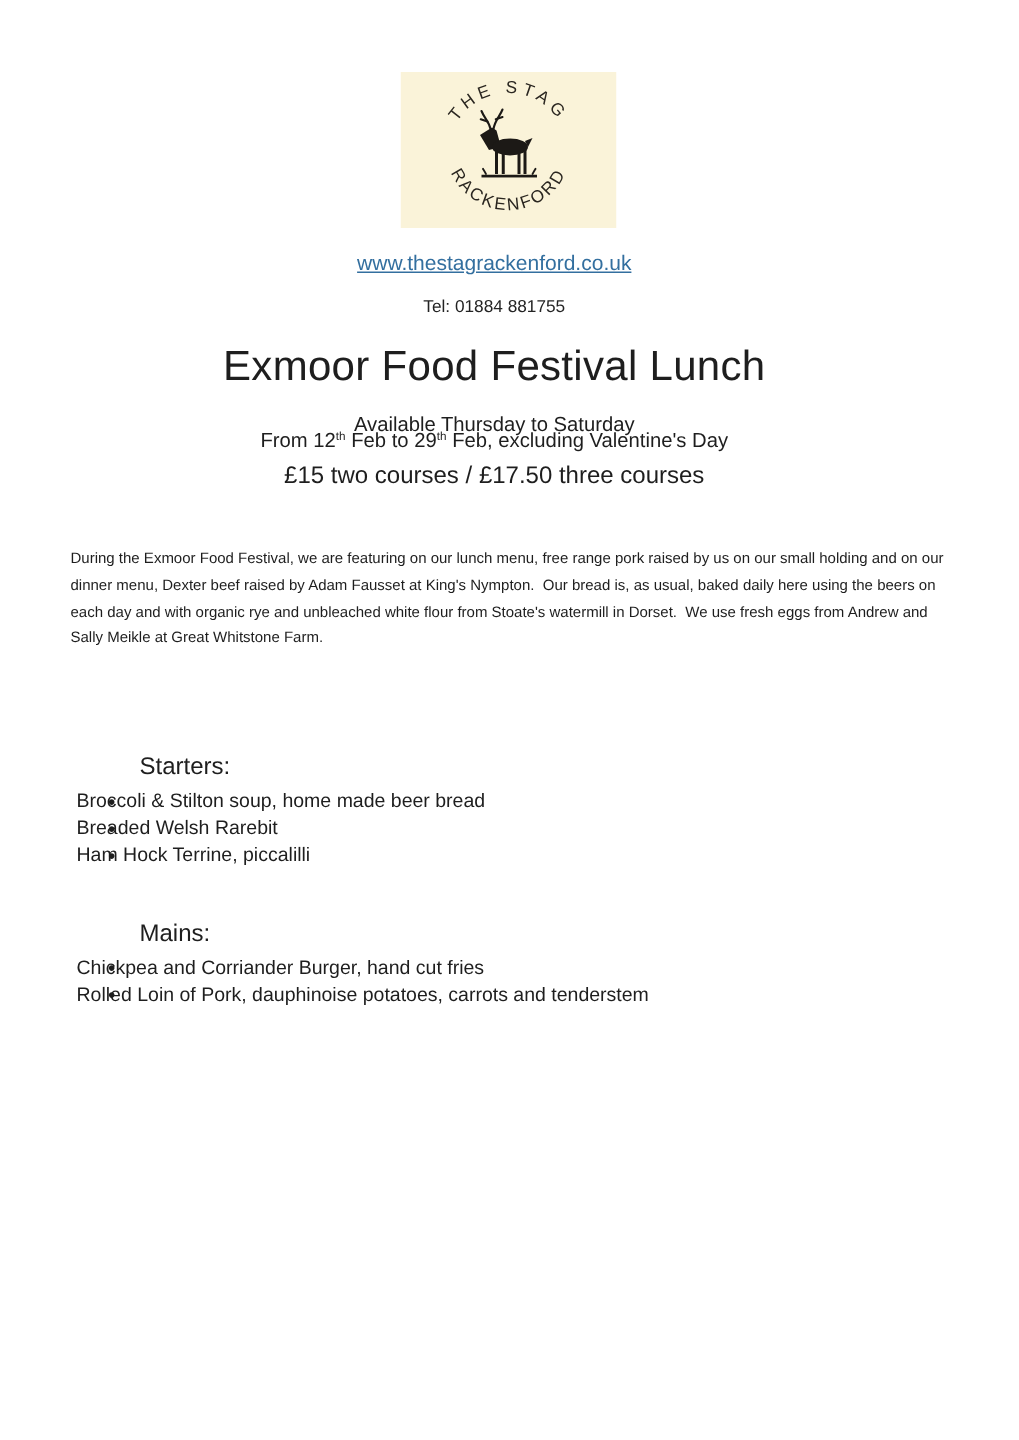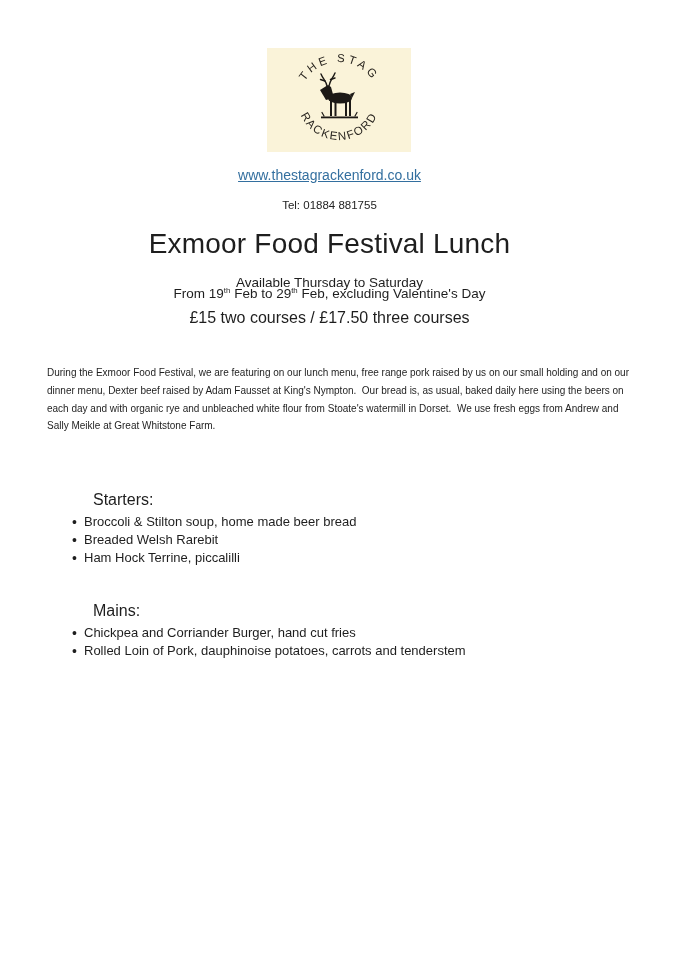--- a/index.html
+++ b/index.html
@@ -35,31 +35,31 @@
     position: absolute;
     left: 47px; top: 364px;
     width: 590px;
     font-size: 10px;
     line-height: 17.8px;
     white-space: pre-wrap;
   }
   .menu-sections { position: absolute; left: 0; top: 487px; width: 679px; }
   .menu-section { margin-bottom: 34px; }
   .section-heading {
-    margin: 4px 0 4px 93px;
+    margin: 16px 0 4px 93px;
     font-size: 16px;
     font-weight: normal;
   }
   .section-items {
     list-style: none;
     margin: 0; padding: 0;
   }
   .section-items li {
     position: relative;
-    padding-left: 84px;
+    padding-left: 51px;
     font-size: 13px;
     line-height: 18.2px;
   }
   .section-items li::before {
     content: "\2022";
     position: absolute;
     left: 72px;
     font-size: 14px;
   }
 </style>
@@ -110,21 +110,21 @@
     </svg>
   </div>
 
   <div class="centered website">
     <a>www.thestagrackenford.co.uk</a>
   </div>
   <div class="centered tel">Tel: 01884 881755</div>
 
   <div class="centered title">Exmoor Food Festival Lunch</div>
   <div class="centered availability">Available Thursday to Saturday</div>
-  <div class="centered dates"><span>From 19</span><sup>th</sup><span> Feb to 29</span><sup>th</sup><span> Feb, excluding Valentine's Day</span></div>
+  <div class="centered dates"><span>From 12</span><sup>th</sup><span> Feb to 29</span><sup>th</sup><span> Feb, excluding Valentine's Day</span></div>
   <div class="centered pricing">£15 two courses / £17.50 three courses</div>
 
   <div class="intro">During the Exmoor Food Festival, we are featuring on our lunch menu, free range pork raised by us on our small holding and on our dinner menu, Dexter beef raised by Adam Fausset at King's Nympton.  Our bread is, as usual, baked daily here using the beers on each day and with organic rye and unbleached white flour from Stoate's watermill in Dorset.  We use fresh eggs from Andrew and Sally Meikle at Great Whitstone Farm.</div>
 
   <div class="menu-sections">
     <div class="menu-section">
       <h2 class="section-heading">Starters:</h2>
       <ul class="section-items">
           <li>Broccoli &amp; Stilton soup, home made beer bread</li>
           <li>Breaded Welsh Rarebit</li>

